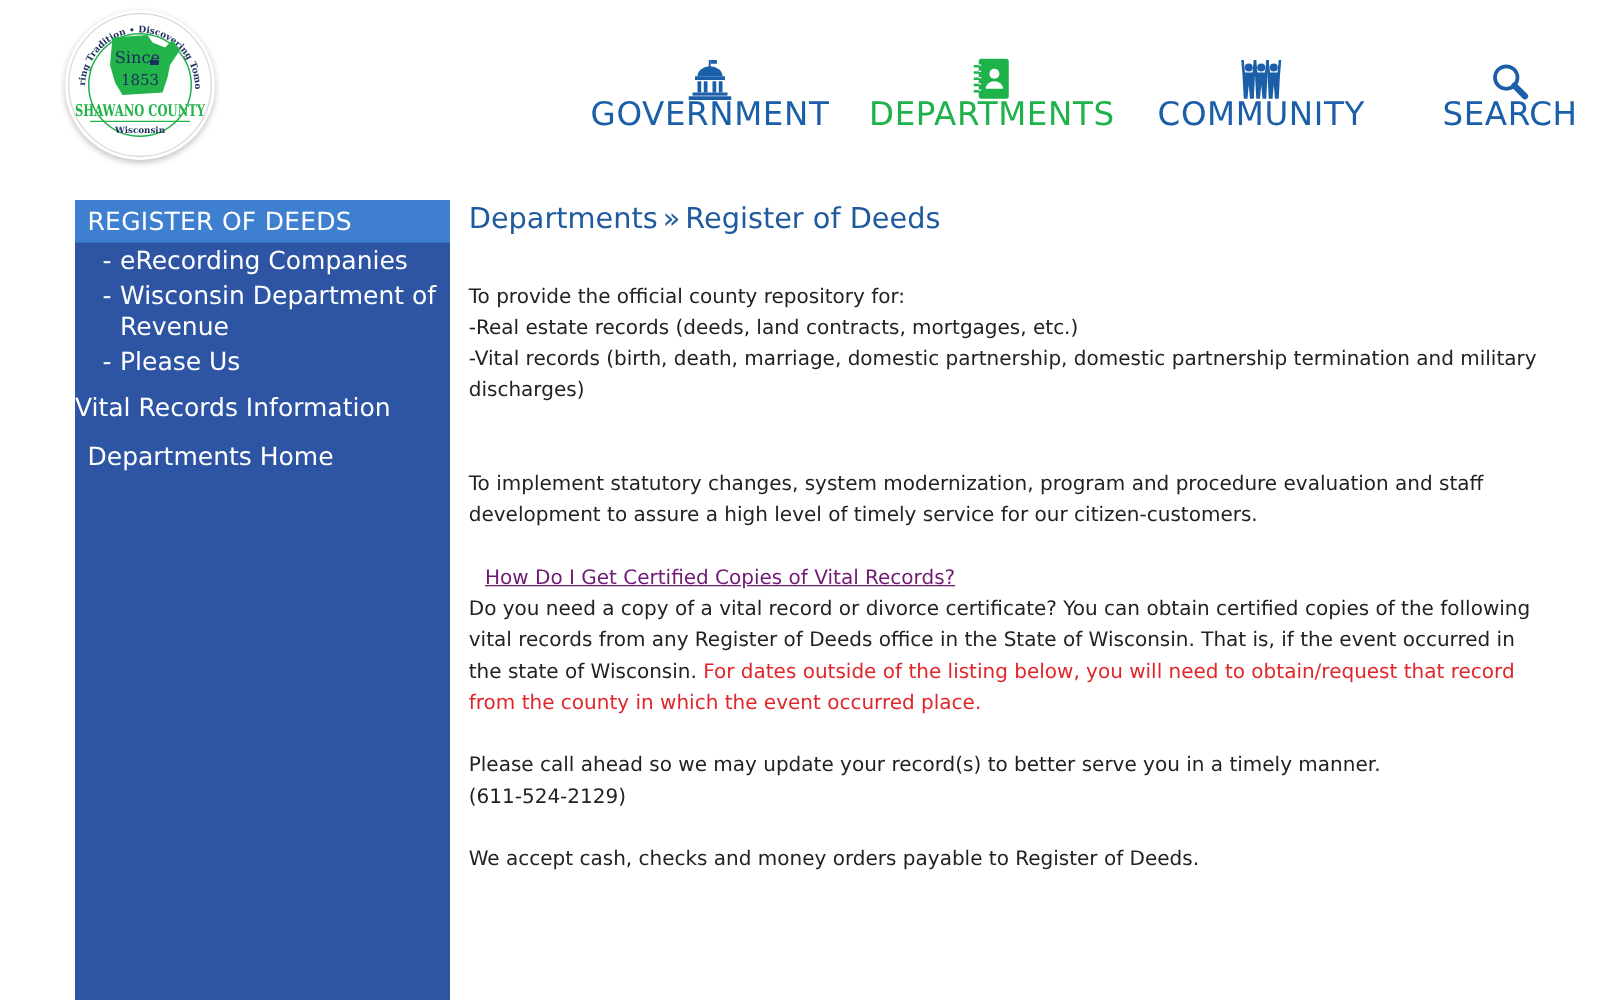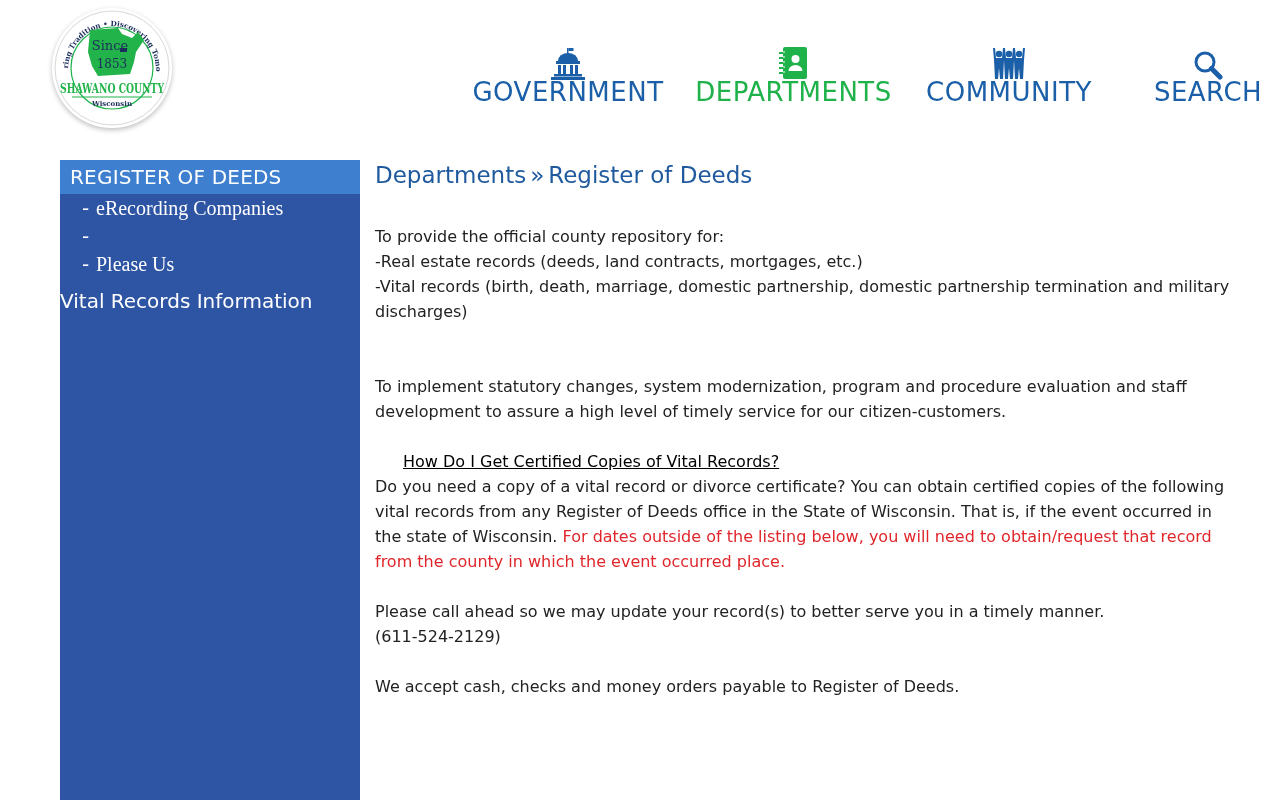--- a/index.html
+++ b/index.html
@@ -20,35 +20,35 @@
     .nav-dep { left: 713px; width: 161px; color: #1fb24a; }
     .nav-com { left: 941px; width: 136px; color: #1a5fa8; }
     .nav-sea { left: 1165px; width: 86px; color: #1a5fa8; }
 
     
     .sidebar { position: absolute; left: 60px; top: 160px; width: 300px; height: 640px; background: #2e54a4; }
     .sidebar-head { height: 34px; background: #3e7fd0; color: #ffffff; font-size: 20px; line-height: 34px; padding-left: 10px; letter-spacing: 0.2px; cursor: pointer; }
     .sub-list { padding-top: 2px; }
     .sub-item { display: flex; color: #ffffff; font-size: 20px; line-height: 25px; padding-left: 22px; cursor: pointer; }
     .sub-item .dash { width: 14px; flex: 0 0 14px; }
-    .sub-item .txt { flex: 1; padding-right: 10px; font-family: Liberation Serif, serif; }
+    .sub-item .txt { flex: 1; padding-right: 10px; }
     .sub-item + .sub-item { margin-top: 3px; }
     .side-link { display: block; color: #ffffff; font-size: 20px; line-height: 26px; cursor: pointer; }
     .side-vital { margin-top: 11px; padding-left: 0; }
     .side-home { margin-top: 13px; padding-left: 10px; }
 
     
     .main { position: absolute; left: 375px; top: 160px; width: 860px; }
     .breadcrumb { font-size: 23px; color: #1f5a9e; line-height: 30px; }
     .breadcrumb .sep { color: #1f5a9e; margin: 0 4px; }
     .breadcrumb a { color: #1f5a9e; text-decoration: none; cursor: pointer; }
     .content { margin-top: 34px; font-size: 16px; line-height: 25px; color: #222222; }
     .content p { margin: 0; }
     .content .gap { height: 25px; }
-    .content .heading-link { display: inline-block; margin-left: 28px; color: #000000; text-decoration: underline; cursor: pointer; }
+    .content .heading-link { display: inline-block; margin-left: 13px; color: #701a75; text-decoration: underline; cursor: pointer; }
     .red { color: #e0262b; }
   </style>
 </head>
 <body>
 
 <div class="header">
   <div class="logo">
     <svg viewBox="0 0 120 120">
       <defs>
         <path id="arcTop" d="M16,62 A44,44 0 0 1 104,62"></path>
@@ -137,27 +137,29 @@
 
 <div class="sidebar">
   <div class="sidebar-head">REGISTER OF DEEDS</div>
   <div class="sub-list">
     <div class="sub-item">
       <span class="dash">-</span>
       <span class="txt">eRecording Companies</span>
     </div>
     <div class="sub-item">
       <span class="dash">-</span>
+      <span class="txt">Wisconsin Department of Revenue</span>
     </div>
     <div class="sub-item">
       <span class="dash">-</span>
       <span class="txt">Please Us</span>
     </div>
   </div>
   <a class="side-link side-vital">Vital Records Information</a>
+  <a class="side-link side-home">Departments Home</a>
 </div>
 
 <div class="main">
   <div class="breadcrumb">
     <a>Departments</a><span class="sep">»</span><span>Register of Deeds</span>
   </div>
 
   <div class="content">
     <p>To provide the official county repository for:</p>
     <p>-Real estate records (deeds, land contracts, mortgages, etc.)</p>

